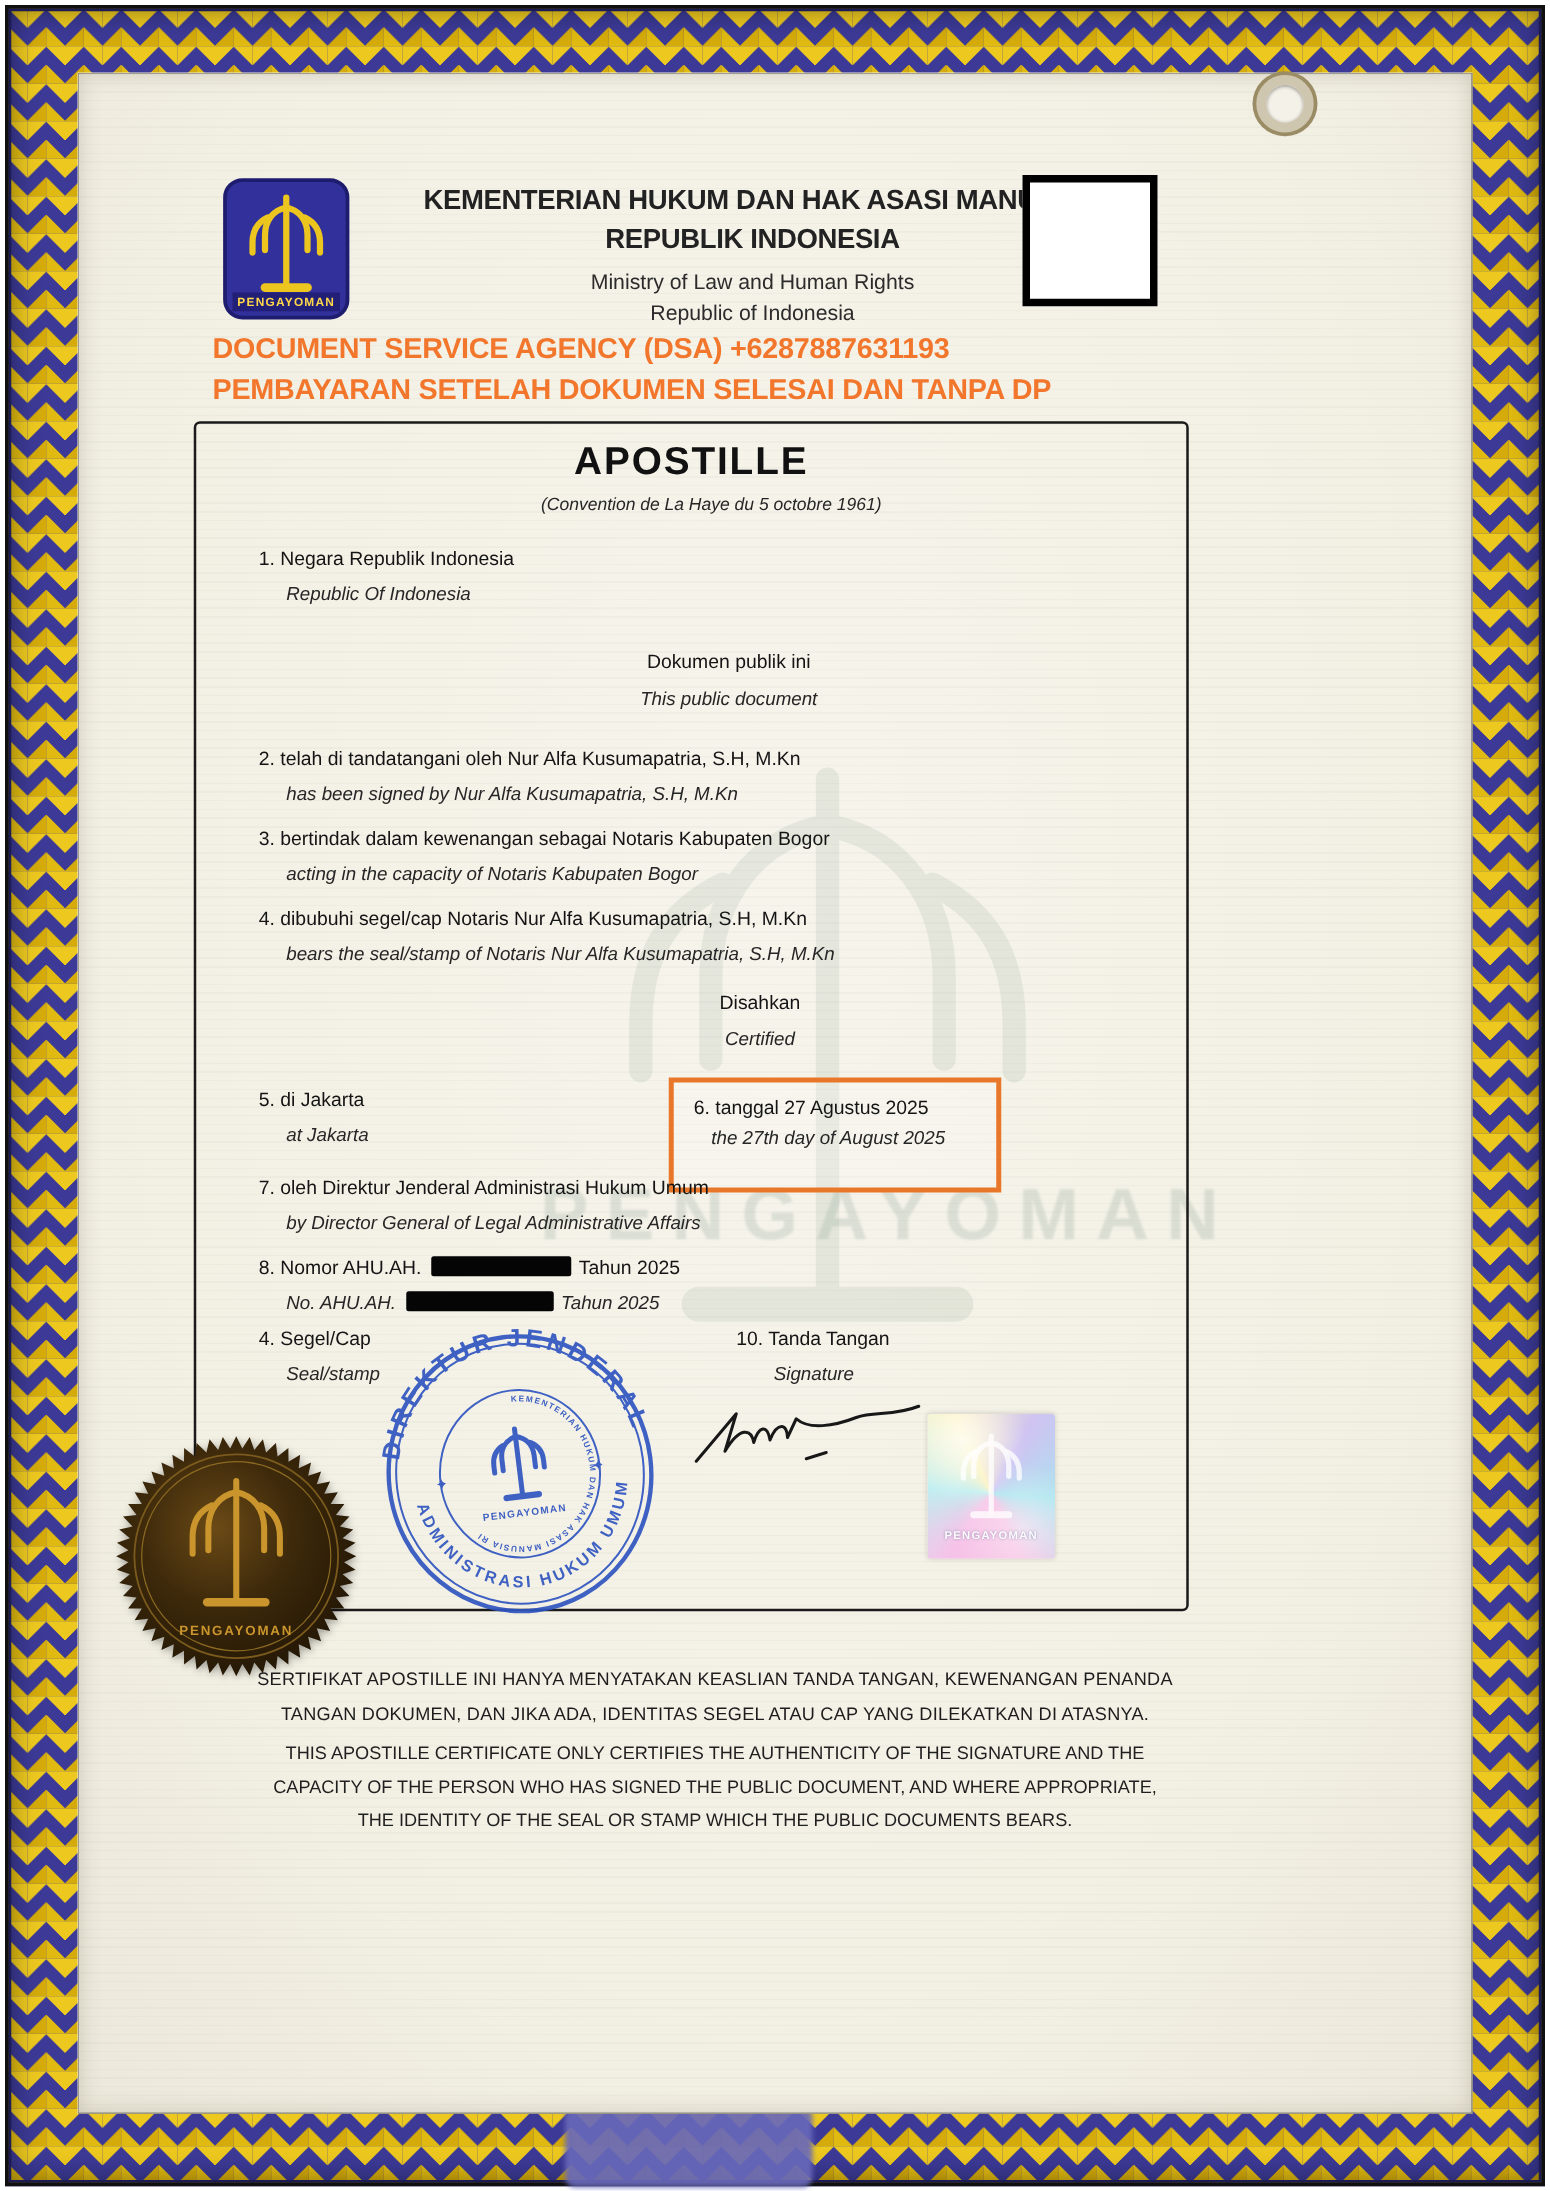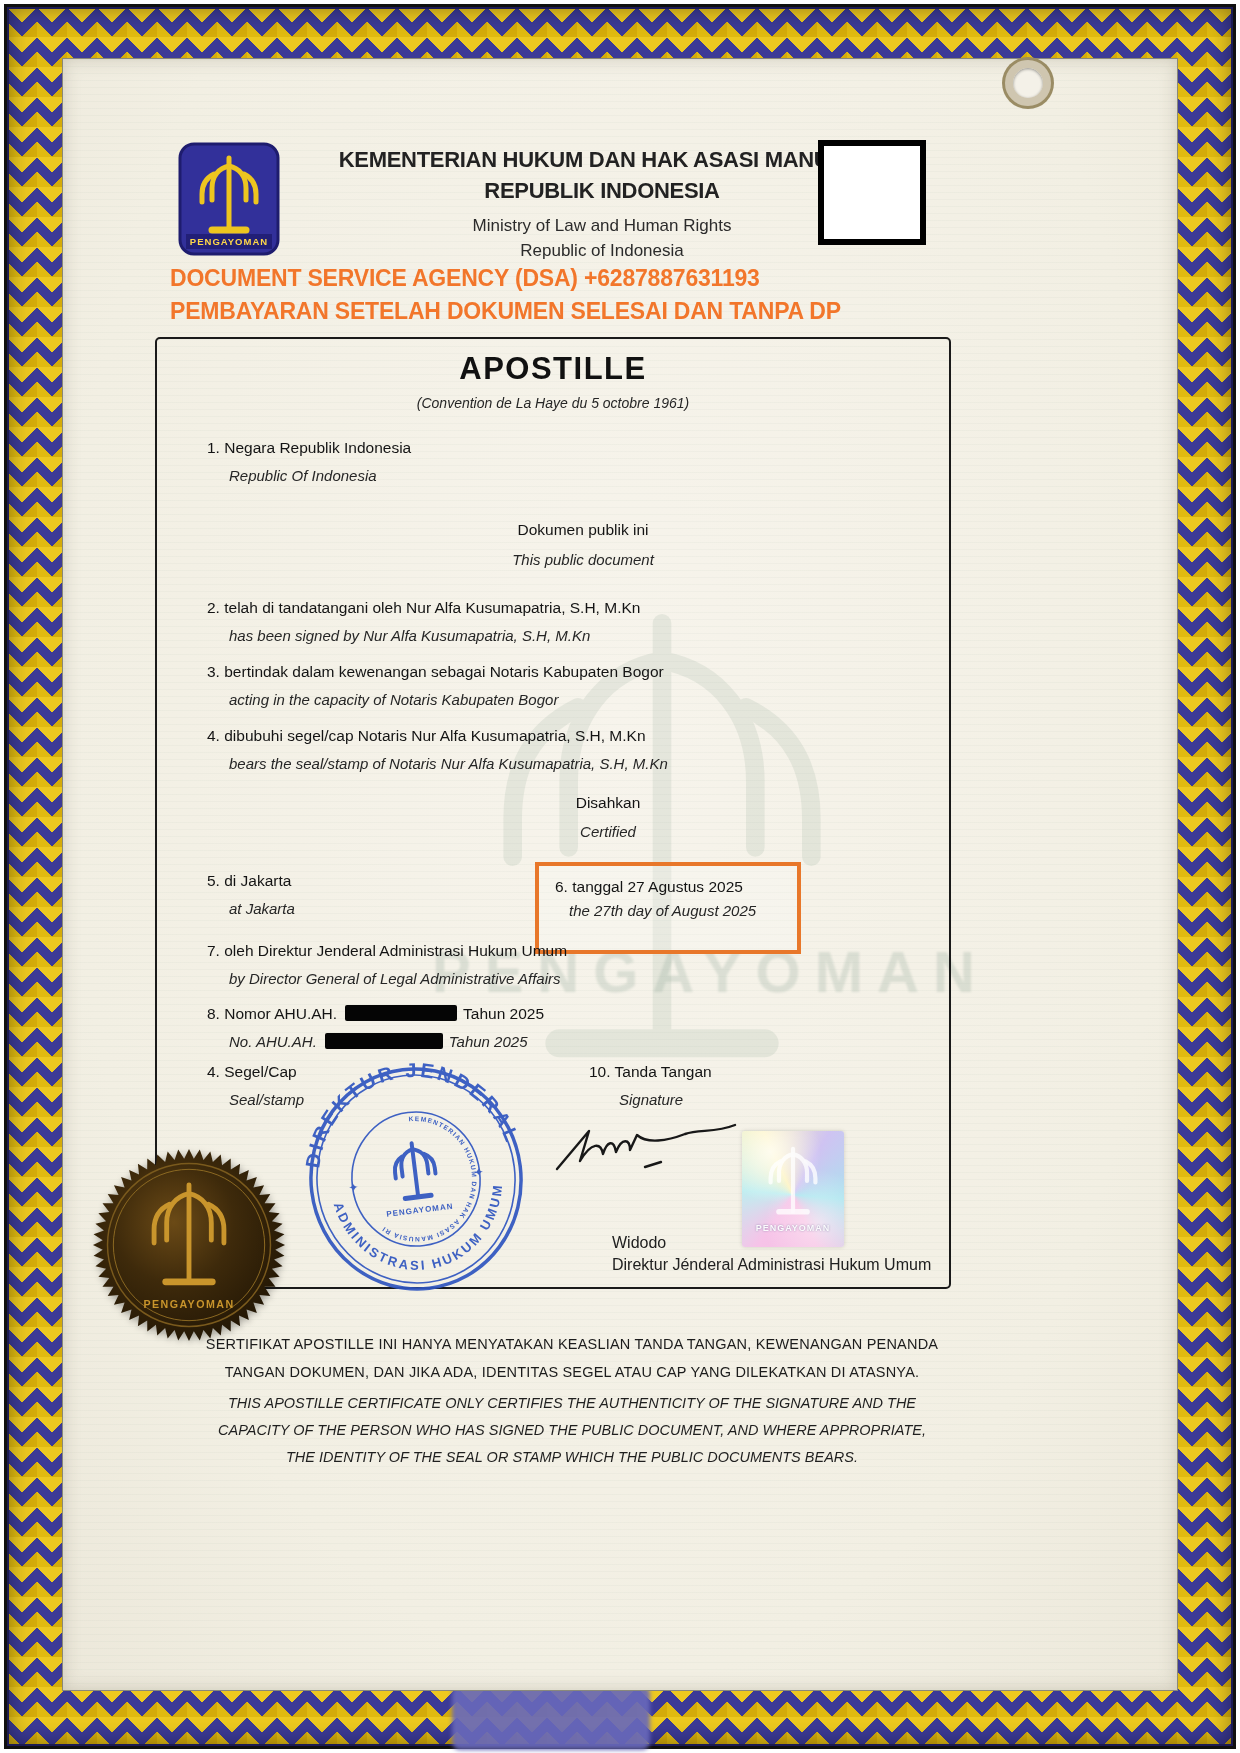--- a/index.html
+++ b/index.html
@@ -53,21 +53,21 @@
   
   .cert-box{
     position:absolute;left:93px;top:279px;width:792px;height:948px;
     border:2.5px solid #1a1a1a;border-radius:5px;
   }
   .abs{position:absolute;}
   .b{font-weight:400;font-size:15.5px;color:#141414;}
   .i{font-style:italic;font-size:15px;color:#262626;}
   .center{left:0;width:100%;text-align:center;}
   .cert-title{top:12px;font-size:31px;font-weight:700;letter-spacing:1.5px;color:#111;}
-  .cert-conv{top:56px;font-size:14px;}
+  .cert-conv{top:56px;font-size:14px;margin-left:16px;}
   .redact-bar{display:inline-block;width:112px;height:16px;background:#050505;border-radius:2px;vertical-align:-2px;margin:0 6px 0 8px;}
   .redact-bar.en{width:118px;}
   .item6-box{
     left:378px;top:512px;width:242px;min-height:60px;
     border:4px solid #e8772a;padding:12px 0 12px 16px;background:rgba(255,255,255,.18);margin-top:11px;
   }
   
   .stamp{left:140px;top:718px;width:238px;height:244px;transform:rotate(-7deg);opacity:.92;}
   .sig{left:392px;top:772px;width:195px;height:82px;}
   .hologram{
@@ -88,21 +88,21 @@
   
   .gold-seal{position:absolute;left:30px;top:1090px;width:194px;height:194px;filter:drop-shadow(1px 2px 3px rgba(0,0,0,.35));}
   
   .watermark{position:absolute;left:360px;top:500px;width:480px;height:560px;opacity:.14;pointer-events:none;}
   .watermark-text{
     position:absolute;left:370px;top:880px;font-size:58px;font-weight:700;letter-spacing:14px;
     color:rgba(150,172,158,.28);filter:blur(1px);pointer-events:none;
   }
   
   .footer1{position:absolute;left:60px;top:1272px;width:900px;text-align:center;font-size:14.5px;line-height:28px;letter-spacing:.2px;color:#1c1c1c;}
-  .footer2{position:absolute;left:60px;top:1332px;width:900px;text-align:center;font-size:14.5px;line-height:27px;font-style:italic;color:#1f1f1f;}
+  .footer2{position:absolute;left:60px;top:1332px;width:900px;text-align:center;font-size:14.5px;line-height:27px;color:#1f1f1f;}
 </style>
 </head>
 <body>
 
 <div class="canvas">
 
   <div class="frame"></div>
   <div class="border-blob"></div>
 
   <div class="page">
@@ -237,24 +237,20 @@
             <path d="M50 22 C38 24 30 34 30 48 V60"></path>
             <path d="M50 22 C62 24 70 34 70 48 V60"></path>
             <path d="M32 32 C22 37 18 45 18 56 V62"></path>
             <path d="M68 32 C78 37 82 45 82 56 V62"></path>
             <path d="M30 104 H70" stroke-width="8"></path>
           </g>
         </svg>
         <div class="holo-caption">PENGAYOMAN</div>
       </div>
 
-      <div class="abs signer">
-        <div>Widodo</div>
-        <div>Direktur Jénderal Administrasi Hukum Umum</div>
-      </div>
 
     </div>
 
     <svg class="gold-seal" viewBox="0 0 200 200">
       <defs>
         <radialGradient id="sealGrad" cx="42%" cy="38%" r="70%">
           <stop offset="0%" stop-color="#6b4a16"></stop>
           <stop offset="45%" stop-color="#3e2a0b"></stop>
           <stop offset="100%" stop-color="#1f1404"></stop>
         </radialGradient>

